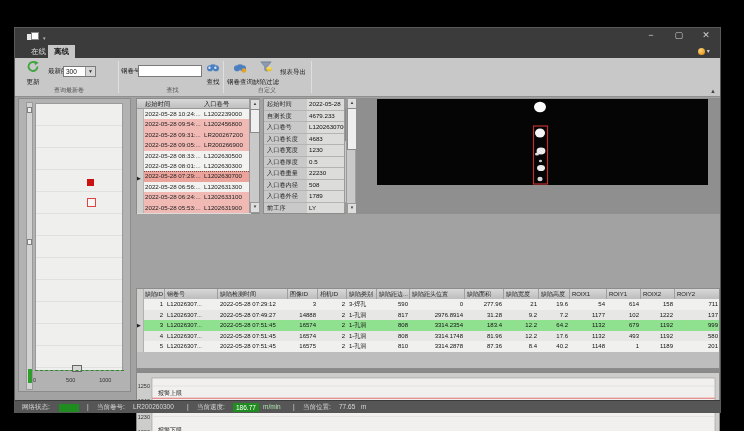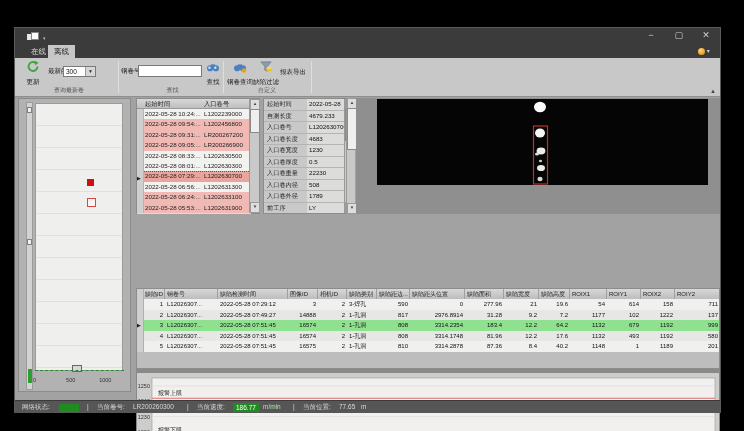--- a/index.html
+++ b/index.html
@@ -109,21 +109,21 @@
           <span class="sq2"></span>
         </div>
       <div class="abs icon-caret">▾</div>
       <div class="abs winbtn" style="right:60px;">−</div>
       <div class="abs winbtn" style="right:32px;">▢</div>
       <div class="abs winbtn" style="right:5px;">✕</div>
     </div>
 
     <div class="abs tabrow">
       <div class="abs tab" style="left:10px;">在线</div>
-      <div class="abs tab active" style="left:33px;">离线</div>
+      <div class="abs tab active" style="left:33px;font-weight:bold;">离线</div>
       <div class="abs style-btn"><span class="style-ball"></span> ▾</div>
     </div>
 
     <div class="abs ribbon">
 
       <div class="abs bigbtn" style="left:5px;">
         <svg width="14" height="13" viewBox="0 0 16 16">
           <path d="M13.5 8a5.5 5.5 0 1 1-2.2-4.4" fill="none" stroke="#3fa53f" stroke-width="2.2"></path>
           <polygon points="10,1 15,3.5 10.5,6.5" fill="#3fa53f"></polygon>
         </svg>

